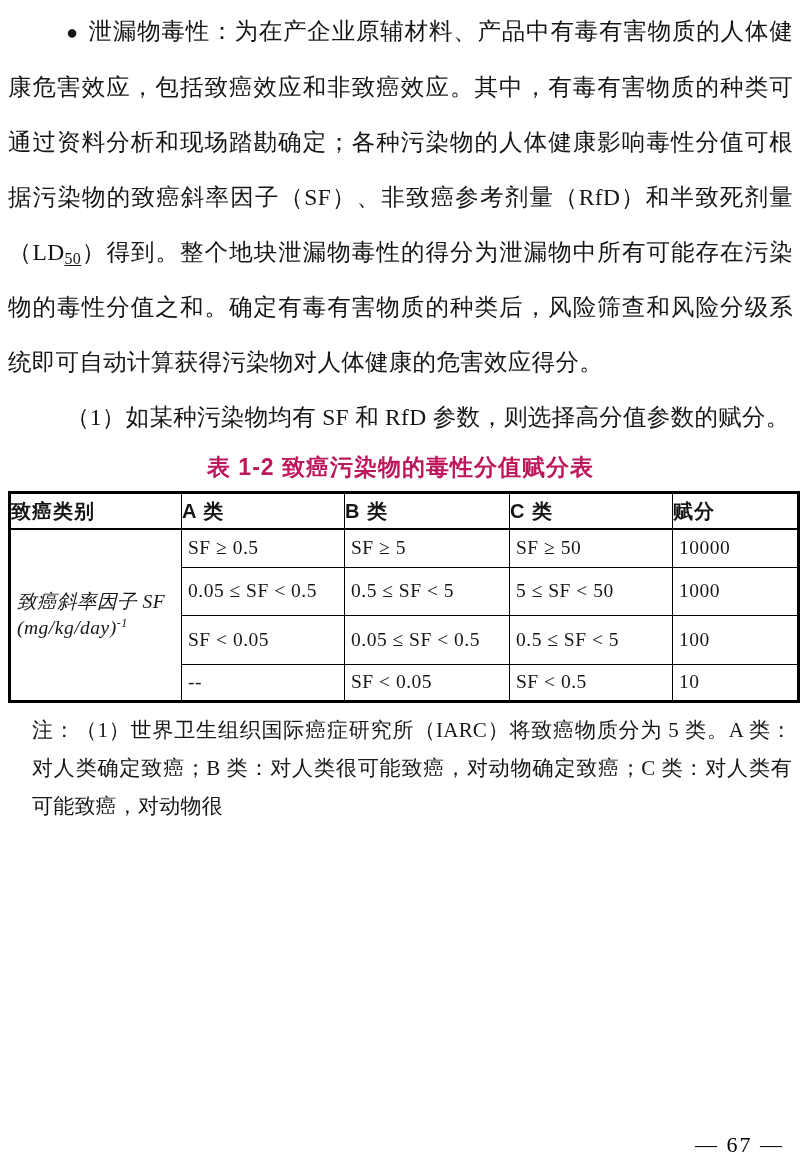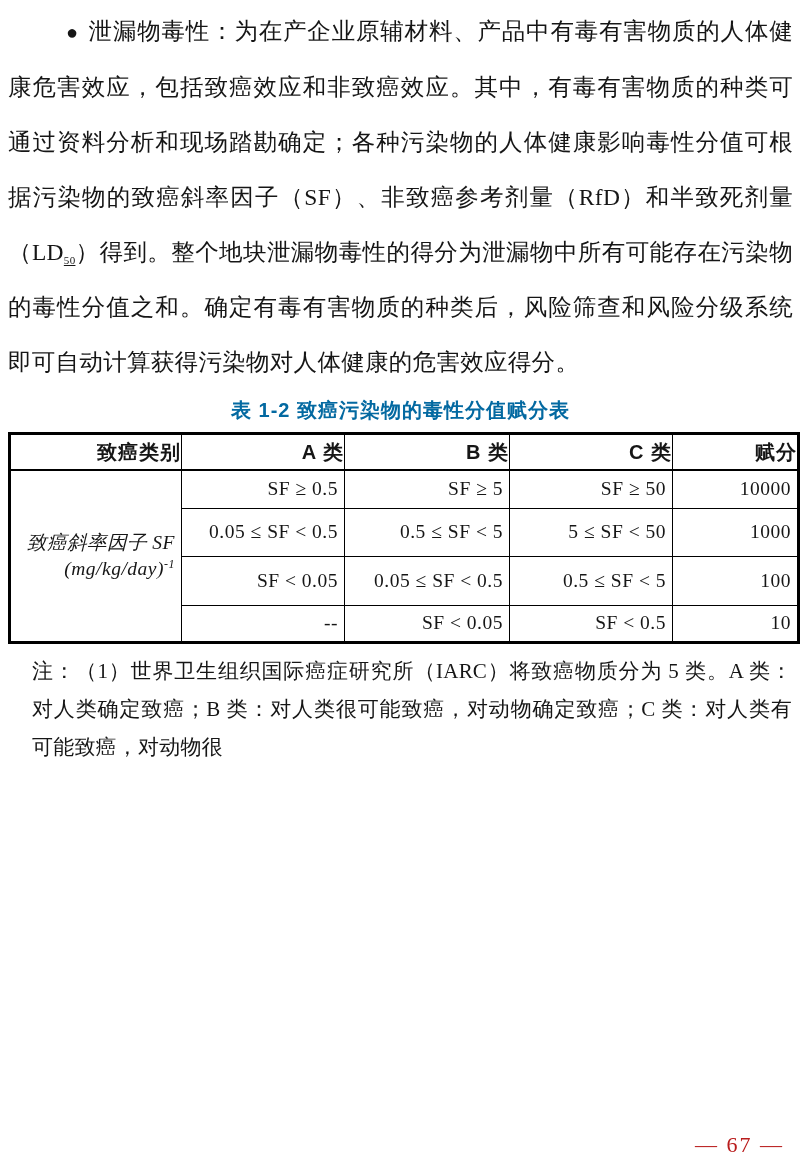--- a/index.html
+++ b/index.html
@@ -20,57 +20,57 @@
     text-align:justify;
     text-indent:58px;
     letter-spacing:0.3px;
     color:#161616;
   }
   p.para .bullet{
     font-size:20px;
     letter-spacing:0;
     padding-right:10px;
   }
-  sub{font-size:11px;line-height:0;vertical-align:-4px;text-decoration:underline;}
+  sub{font-size:16px;line-height:0;vertical-align:-4px;text-decoration:underline;}
   sup{font-size:12px;line-height:0;vertical-align:7px;}
 
   .table-title{
     margin:7px 0 8px 0;
     text-align:center;
     font-family:"Liberation Sans","DejaVu Sans",sans-serif;
     font-weight:bold;
-    font-size:20px;
+    font-size:23px;
     letter-spacing:1px;
-    color:#0369a1;
+    color:#be185d;
   }
 
   table.score-table{
     width:789px;
     border-collapse:collapse;
     border:3px solid #000;
     table-layout:fixed;
   }
   table.score-table th{
     font-family:"Liberation Sans","DejaVu Sans",sans-serif;
     font-weight:bold;
     font-size:20px;
     height:34px;
     border:1px solid #000;
     border-bottom:2px solid #000;
-    text-align:right;
+    text-align:left;
     vertical-align:middle;
     letter-spacing:1px;
     padding:0;
     margin-top:44px;
   }
   table.score-table td{
     font-family:"Liberation Serif","DejaVu Serif",serif;
     font-size:19.5px;
     border:1px solid #000;
-    text-align:right;
+    text-align:left;
     vertical-align:middle;
     padding:0 6px;
     letter-spacing:0.5px;
     line-height:1.35;
   }
   tr.r1 td{height:37px;}
   tr.r2 td{height:47px;}
   tr.r3 td{height:48px;}
   tr.r4 td{height:35px;}
   td.row-head{font-size:20px;line-height:1.5;font-style:italic;}
@@ -84,32 +84,33 @@
     letter-spacing:0.2px;
     color:#161616;
   }
 
   .page-number{
     position:absolute;
     top:1132px;
     right:16px;
     font-size:22px;
     letter-spacing:2px;
-    color:#b91c1c;
+    color:#000000;
     white-space:nowrap;
   }
 </style>
 </head>
 <body>
 
 <div class="content">
 
   <p class="para"><span class="bullet">●</span><span><span>泄漏物毒性：为在产企业原辅材料、产品中有毒有害物质的人体健康危害效应，包括致癌效应和非致癌效应。其中，有毒有害物质的种类可通过资料分析和现场踏勘确定；各种污染物的人体健康影响毒性分值可根据污染物的致癌斜率因子（SF）、非致癌参考剂量（RfD）和半致死剂量（LD</span><sub>50</sub><span>）得到。整个地块泄漏物毒性的得分为泄漏物中所有可能存在污染物的毒性分值之和。确定有毒有害物质的种类后，风险筛查和风险分级系统即可自动计算获得污染物对人体健康的危害效应得分。</span></span></p>
 
 
+  <p class="para"><span>（1）如某种污染物均有 SF 和 RfD 参数，则选择高分值参数的赋分。</span></p>
 
 
 
 
   <div class="table-title">表 1-2  致癌污染物的毒性分值赋分表</div>
 
   <table class="score-table">
     <colgroup>
       <col style="width:172px">
       <col style="width:163px">

